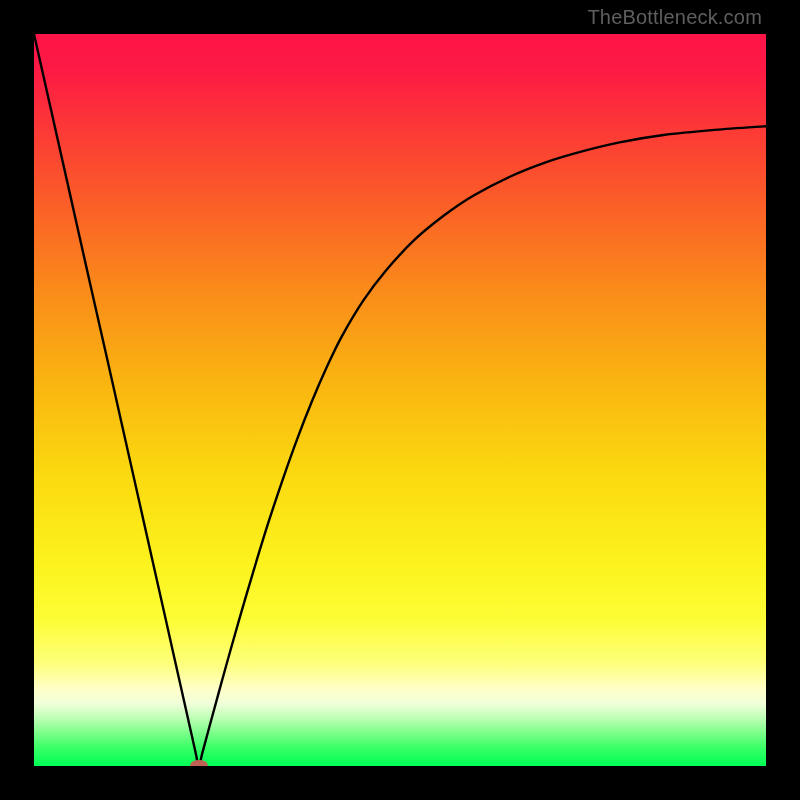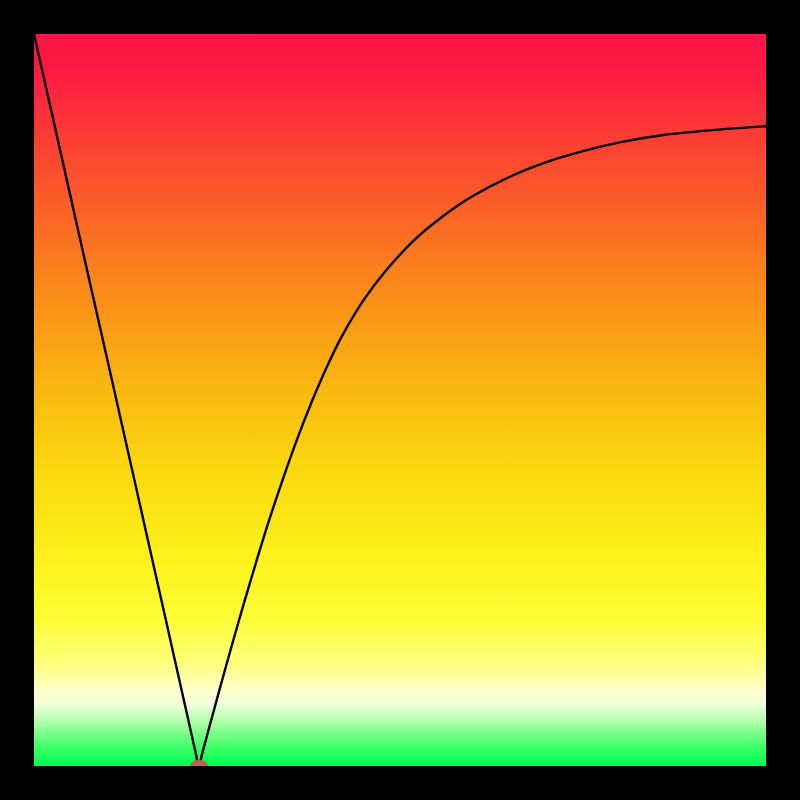--- a/index.html
+++ b/index.html
@@ -82,14 +82,15 @@
       <rect x="0" y="0" width="732" height="732" fill="url(#bgGrad)"></rect>
     </svg>
 
     <svg class="curve-svg" viewBox="0 0 732 732" preserveAspectRatio="none">
       <path id="curvePath" d="M 0.00 0.00 C 19.32 86.00, 24.60 109.45, 29.28 130.30 C 33.96 151.14, 39.24 174.60, 43.92 195.44 C 48.60 216.29, 53.88 239.86, 58.56 260.59 C 63.24 281.32, 68.52 304.28, 73.20 325.01 C 77.88 345.74, 83.16 369.31, 87.84 390.16 C 92.52 411.00, 97.80 434.46, 102.48 455.30 C 107.16 476.15, 112.44 499.60, 117.12 520.45 C 121.80 541.30, 127.08 564.75, 131.76 585.60 C 136.44 606.45, 141.72 629.90, 146.40 650.75 C 151.08 671.60, 158.11 702.90, 161.04 715.90 C 163.97 728.90, 163.53 731.53, 164.70 732.00 C 165.87 732.47, 166.60 725.27, 168.36 718.82 C 170.12 712.38, 172.17 704.62, 175.68 691.74 C 179.19 678.86, 185.64 655.17, 190.32 638.30 C 195.00 621.44, 200.28 602.61, 204.96 586.33 C 209.64 570.05, 214.92 552.13, 219.60 536.56 C 224.28 520.98, 229.56 503.62, 234.24 488.98 C 238.92 474.34, 244.20 458.64, 248.88 445.06 C 253.56 431.47, 258.84 416.60, 263.52 404.06 C 268.20 391.53, 273.48 378.09, 278.16 366.73 C 282.84 355.37, 288.12 343.25, 292.80 333.06 C 297.48 322.87, 301.58 313.71, 307.44 303.05 C 313.30 292.39, 322.37 276.99, 329.40 266.45 C 336.43 255.91, 343.16 246.89, 351.36 237.17 C 359.56 227.45, 371.27 214.59, 380.64 205.69 C 390.01 196.79, 400.55 188.56, 409.92 181.54 C 419.29 174.51, 428.66 167.98, 439.20 161.77 C 449.74 155.56, 464.09 148.13, 475.80 142.74 C 487.51 137.35, 500.69 132.20, 512.40 128.10 C 524.11 124.00, 537.29 120.28, 549.00 117.12 C 560.71 113.96, 572.72 110.91, 585.60 108.34 C 598.48 105.76, 614.29 103.01, 629.52 101.02 C 644.75 99.02, 664.36 97.30, 680.76 95.89 C 697.16 94.49, 723.80 92.82, 732.00 92.23 C 740.20 91.65, 732.00 92.23, 732.00 92.23 " fill="none" stroke="#000000" stroke-width="2.4"></path>
     </svg>
 
     <div id="marker" class="marker" style="left: 164.7px; top: 732px; background: rgb(192, 97, 85);"></div>
   </div>
 
+  <div class="watermark">TheBottleneck.com</div>
 
 </div>
 
 </body></html>

